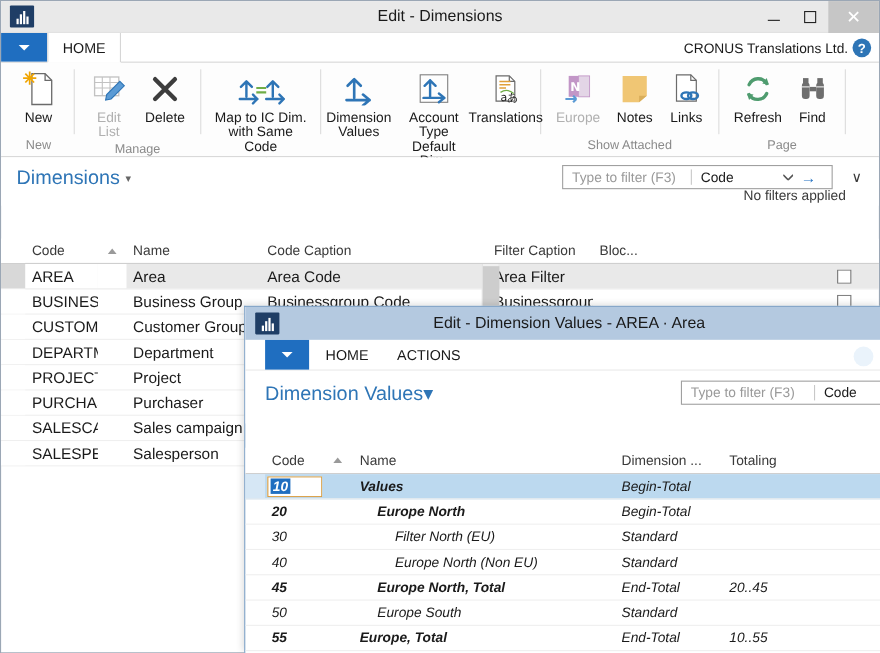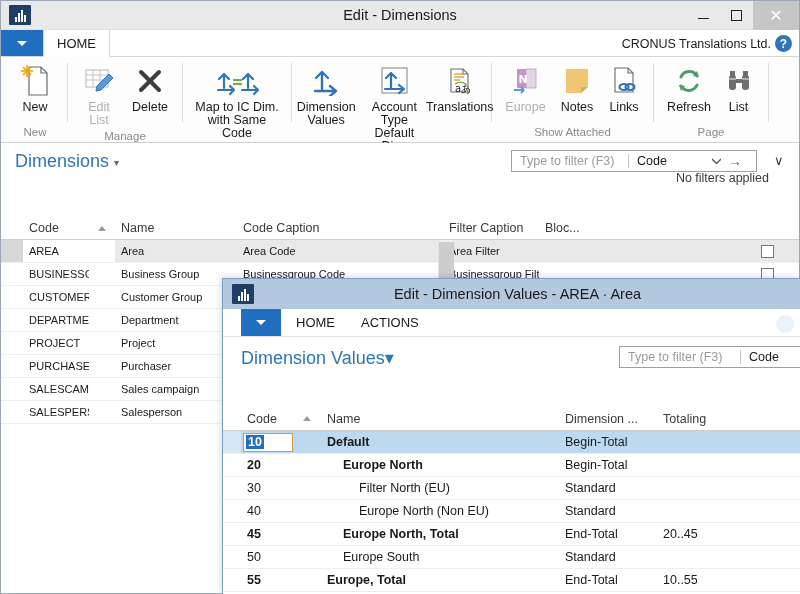--- a/index.html
+++ b/index.html
@@ -105,21 +105,21 @@
   .filterbox .cdn { width: 18px; display:flex; align-items:center; justify-content:center; }
   .filterbox .go { width: 20px; display:flex; align-items:center; justify-content:center; color:#1f6ec0; font-size:14px; }
   .chev-dn { position: absolute; font-size: 13px; color: #3a3a3a; }
   .nofilters { position: absolute; font-size: 12.5px; color: #3a3a3a; }
 
   
   .gridhdr { display: flex; height: 23px; align-items: center; border-bottom: 1px solid #cfcfcf;
              font-size: 12.5px; color: #3a3a3a; background: #fff; }
   .gridhdr .cell { padding: 0 6px; white-space: nowrap; overflow: hidden; }
   .sortcaret { display:inline-block; width:0;height:0;border-left:4px solid transparent;border-right:4px solid transparent;border-bottom:5px solid #9a9a9a; }
-  .grow { display: flex; height: 23px; align-items: center; font-size: 11px; color: #1a1a1a;
+  .grow { display: flex; height: 23px; align-items: center; font-size: 14px; color: #1a1a1a;
           border-bottom: 1px solid #efefef; }
   .grow .cell { padding: 0 6px; white-space: nowrap; overflow: hidden; }
   .rowpad { width: 22px; flex: none; background: #fff; height: 100%; }
   .grow.sel { background: #e9e9e9; }
   .grow.sel .rowpad { background: #d8d8d8; }
   .cell.focused { background: #ffffff; height: 100%; display:flex; align-items:center; }
   .chk { width: 13px; height: 13px; border: 1px solid #767676; background: #fff; }
 
   
   .vscroll {
@@ -144,21 +144,21 @@
     height: 28px; background: #ffffff; display: flex; align-items: stretch; position: relative;
     border-bottom: 1px solid #e4e4e4;
   }
   .cpagehdr { height: 48px; position: relative; background: #fff; }
   .cpagetitle { position: absolute; left: 18px; top: 10px; font-size: 18px; color: #2e75b6; }
   .cgridhdr { display: flex; height: 24px; align-items: center; border-bottom: 1px solid #cfcfcf;
               font-size: 12.5px; color: #3a3a3a; background:#fff; }
   .cgridhdr .cell { padding: 0 6px; white-space: nowrap; overflow: hidden; }
   .crow { display: flex; height: 23px; align-items: center; font-size: 12.5px; color: #1a1a1a;
           border-bottom: 1px solid #efefef; }
-  .crow .cell { padding: 0 6px; white-space: nowrap; overflow: hidden; }
+  .crow .cell { padding: 0 6px; white-space: nowrap; overflow: hidden; font-style: italic; }
   .crow.selrow { background: #bcd9ef; }
   .crow.b { font-weight: bold; }
   .cleftpad { width: 18px; flex: none; height: 100%; }
   .crow.selrow .cleftpad { background: #d6e7f5; }
   .editcell {
     background: #ffffff; border: 1px solid #d89a3a; height: 19px; display:flex; align-items:center;
     padding: 0 2px; margin-left: 2px;
   }
   .editcell span { background: #1f6ec0; color: #fff; font-weight: bold; padding: 0 2px; }
   .helpc-faint {
@@ -399,21 +399,21 @@
                   <rect x="5" y="4" width="5" height="5"></rect>
                   <rect x="18" y="4" width="5" height="5"></rect>
                   <rect x="11" y="12" width="6" height="4"></rect>
                 </g>
                 <g stroke="#fff" stroke-width="0.9">
                   <line x1="4" y1="12" x2="11" y2="12"></line>
                     <line x1="17" y1="12" x2="24" y2="12"></line>
                 </g>
               </svg>
             </div>
-            <div class="lbl">List</div>
+            <div class="lbl">Find</div>
           </div>
         </div>
         <div class="rgroup-label">Page</div>
       </div>
 
       <div class="rsep"></div>
     </div>
 
     <div class="pagehdr" style="height:44px">
       <div class="pagetitle">
@@ -596,21 +596,21 @@
       </div>
       <div id="child-rows">
           <div class="crow selrow b">
             <div class="cleftpad"></div>
             <div class="cell" style="width: 52px; padding: 0px;">
               <div class="editcell">
                 <span>10</span>
               </div>
             </div>
             <div style="width: 28px;"></div>
-            <div class="cell" style="width: 238px; padding-left: 6px;">Default</div>
+            <div class="cell" style="width: 238px; padding-left: 6px;">Values</div>
             <div class="cell" style="width: 98px; font-weight: normal;">Begin-Total</div>
             <div class="cell" style="width: 110px; font-weight: normal;"></div>
           </div>
           <div class="crow b">
             <div class="cleftpad"></div>
             <div class="cell" style="width: 52px;">20</div>
             <div style="width: 28px;"></div>
             <div class="cell" style="width: 238px; padding-left: 22px;">Europe North</div>
             <div class="cell" style="width: 98px; font-weight: normal;">Begin-Total</div>
             <div class="cell" style="width: 110px; font-weight: normal;"></div>

